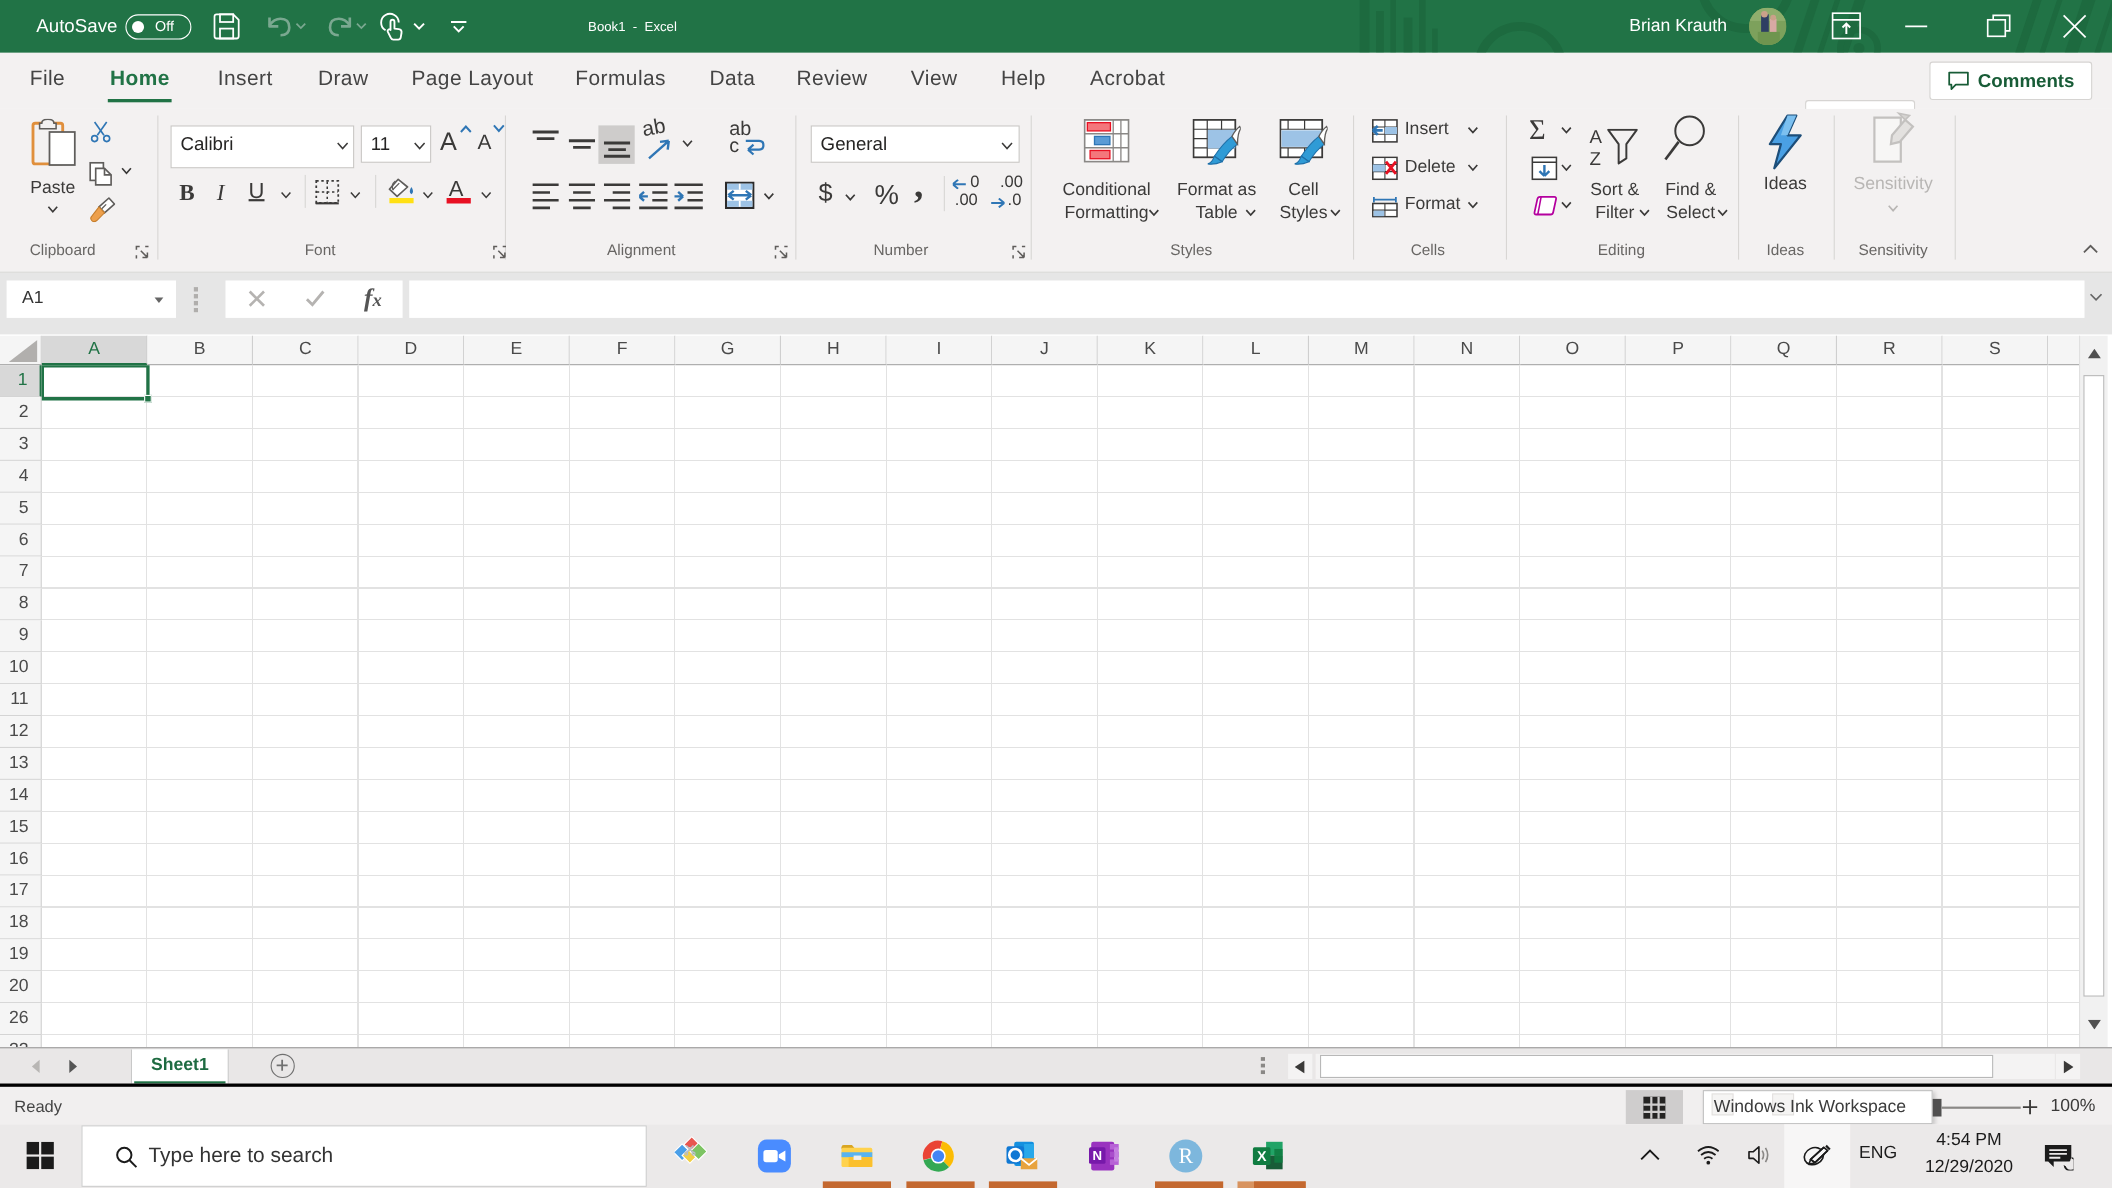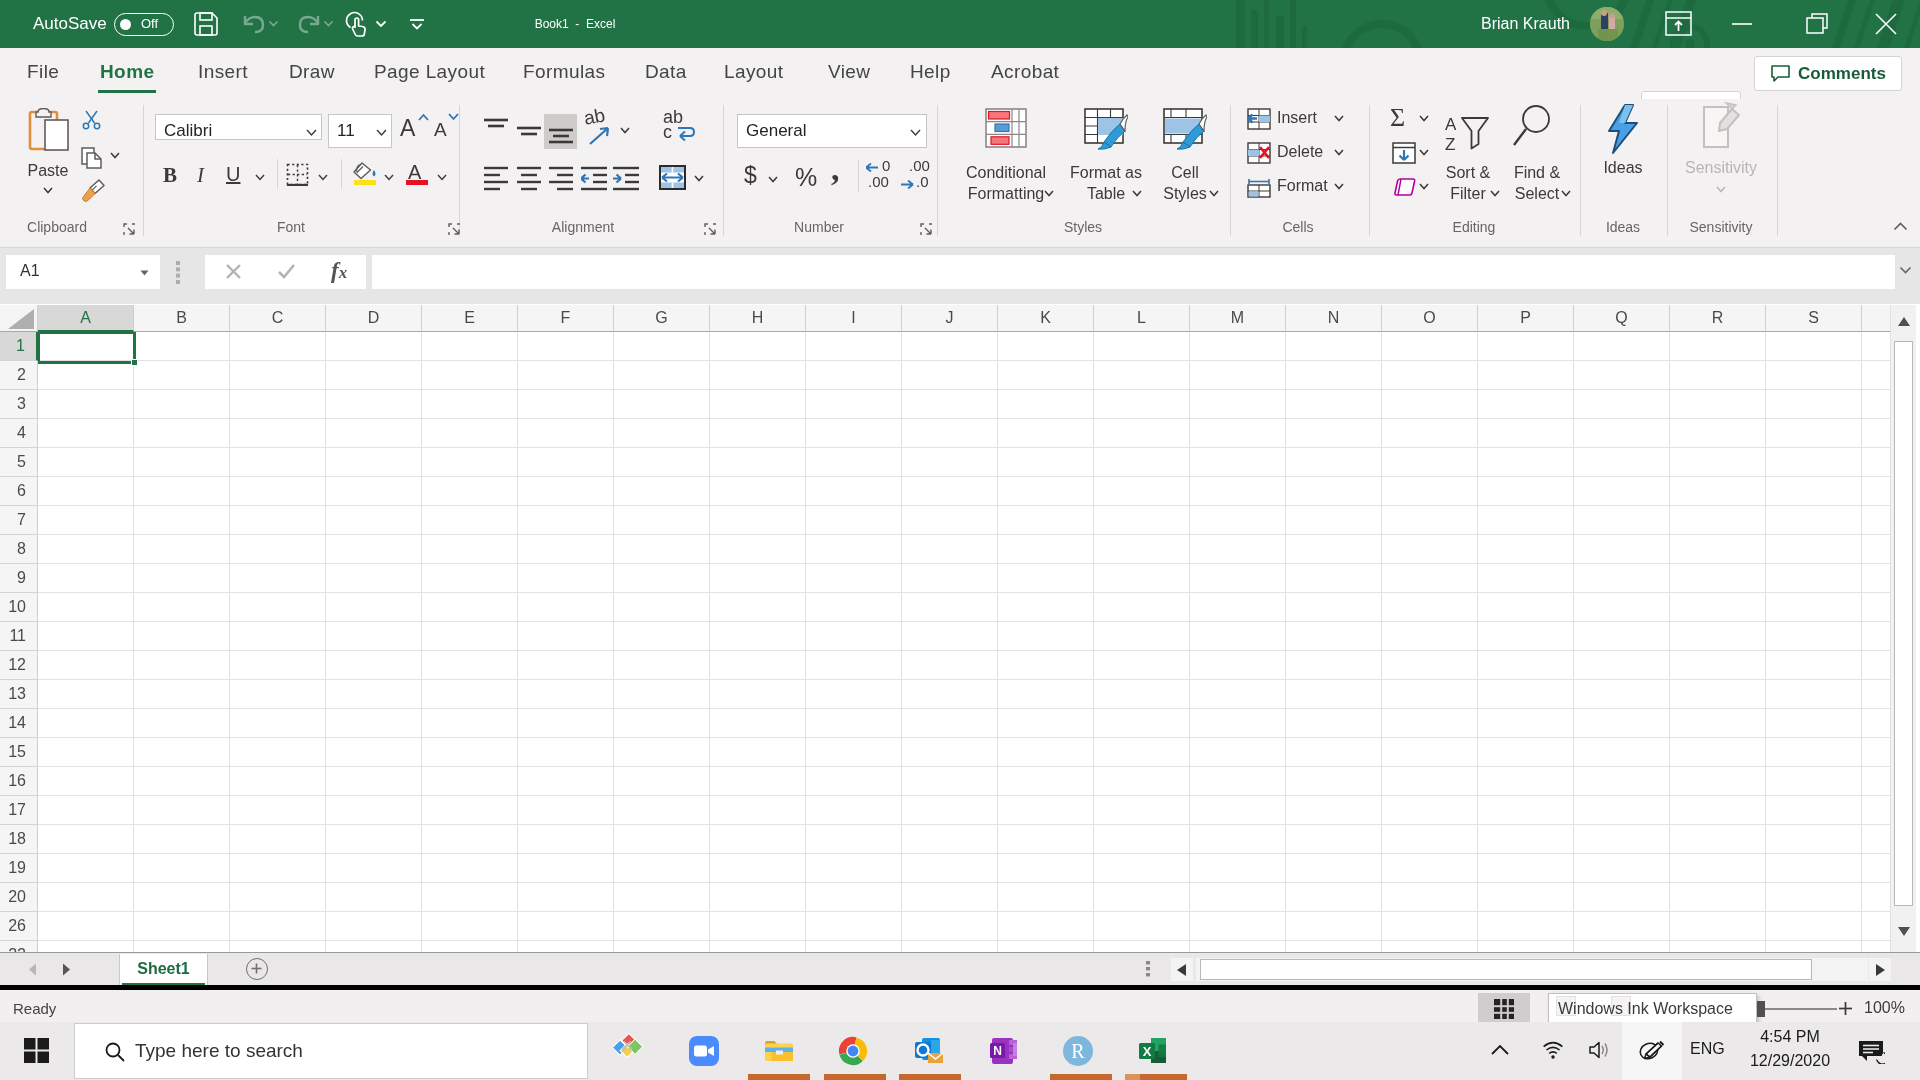--- a/index.html
+++ b/index.html
@@ -56,21 +56,21 @@
 #vscroll { position:absolute; left:1890px; top:0px; width:26px; height:648px; background:#f1f1f1; border-left:1px solid #e0e0e0; }
 
 
 #tabbar { position:absolute; left:0; top:952px; width:1920px; height:33px; background:#e9e7e7; border-top:1px solid #9a9a9a; }
 #sheettab { position:absolute; left:119px; top:1px; width:89px; height:32px; background:#fff; border-left:1px solid #c8c8c8; border-right:1px solid #c8c8c8; color:#1e6b41; font-weight:bold; font-size:16px; text-align:center; line-height:30px; }
 #sheettab::after { content:""; position:absolute; left:2px; right:2px; bottom:0; height:3px; background:#217346; }
 #hscroll { position:absolute; left:1196px; top:5px; width:672px; height:23px; background:#f4f3f3; }
 #hthumb { position:absolute; left:4px; top:1px; width:612px; height:21px; background:#fff; border:1px solid #b8b8b8; }
 
 
-#statusbar { position:absolute; left:0; top:985px; width:1920px; height:37px; background:#f1efef; border-top:5px solid #000000; }
+#statusbar { position:absolute; left:0; top:985px; width:1920px; height:37px; background:#f1efef; border-top:3px solid #000000; }
 #ready { position:absolute; left:13px; top:10px; font-size:15px; color:#444; }
 #normalbtn { position:absolute; left:1478px; top:3px; width:52px; height:31px; background:#cfcdcd; display:flex; align-items:center; justify-content:center; }
 #tooltip { position:absolute; left:1548px; top:3px; width:209px; height:31px; background:#fff; border:1px solid #bfbfbf; box-shadow:2px 2px 4px rgba(0,0,0,0.18); }
 #tooltip .tt { position:absolute; left:9px; top:6px; font-size:16px; color:#3b3b3b; white-space:nowrap; }
 
 
 #taskbar { position:absolute; left:0; top:1022px; width:1920px; height:58px; background:#ebe9e9; }
 #tsearchbox { position:absolute; left:74px; top:1px; width:514px; height:56px; background:#ffffff; border:1px solid #cccccc; display:flex; align-items:center; }
 #tsearchbox .ph { color:#333; font-size:19px; margin-left:60px; }
 .tbicon { position:absolute; top:14px; width:30px; height:30px; }
@@ -186,21 +186,21 @@
   </div>
 
   <div id="menubar">
     <div class="mtab" style="left:27px;">File</div>
     <div class="mtab" id="mhome" style="left:100px;">Home</div>
     <div class="mtab" style="left:198px;">Insert</div>
     <div class="mtab" style="left:289px;">Draw</div>
     <div class="mtab" style="left:374px;">Page Layout</div>
     <div class="mtab" style="left:523px;">Formulas</div>
     <div class="mtab" style="left:645px;">Data</div>
-    <div class="mtab" style="left:724px;">Layout</div>
+    <div class="mtab" style="left:724px;">Review</div>
     <div class="mtab" style="left:828px;">View</div>
     <div class="mtab" style="left:910px;">Help</div>
     <div class="mtab" style="left:991px;">Acrobat</div>
     <div class="topbtn" style="left:1641px; width:100px;margin-top:35px;">
       <svg width="22" height="20" viewBox="0 0 22 20" fill="none" stroke="#185c37" stroke-width="1.6" style="margin-right:7px">
         <path d="M8 6 L3 6 L3 18 L15 18 L15 13"></path>
         <path d="M7 12 Q8 6 14 5.5 M14 5.5 L10.5 2 M14 5.5 L10.5 9" stroke-linejoin="round"></path>
         <path d="M14 5.5 L19 5.5" opacity="0"></path>
       </svg>Share</div>
     <div class="topbtn" style="left:1754px; width:148px;">
@@ -247,21 +247,21 @@
     <svg class="abs" style="left:110px;top:53px" width="10" height="7" viewBox="0 0 10 7" fill="none" stroke="#3b3a39" stroke-width="1.5">
         <path d="M1 1 L5 5.5 L9 1"></path>
       </svg>
     <svg class="abs" style="left:80px;top:80px" width="25" height="23" viewBox="0 0 25 23">
       <path d="M10 9 L19 1 L24 6.5 L15 14.5 Z" fill="#fff" stroke="#5f5d5b" stroke-width="1.5" stroke-linejoin="round"></path>
       <path d="M12.5 10.8 L16.5 6.8" stroke="#5f5d5b" stroke-width="1.2"></path>
       <path d="M10 9 L15 14.5 L8 21.5 Q5.5 23.5 3.5 21.5 Q1.5 19.5 3.5 17.5 Z" fill="#eda04c" stroke="#c77f2e" stroke-width="1"></path>
     </svg>
     <div class="glabel" style="left:-43px">Clipboard</div>
 
-    <div class="combo" style="left:155px;top:15px;width:167px;height:26px">
+    <div class="combo" style="left:155px;top:15px;width:167px;height:39px">
       <div class="abs" style="left:8px;top:6px;font-size:17px;color:#252423">Calibri</div>
       <svg class="abs" style="left:150px;top:14px" width="11" height="8" viewBox="0 0 11 8" fill="none" stroke="#3b3a39" stroke-width="1.4">
           <path d="M1 1 L5.5 6 L10 1"></path>
         </svg>
     </div>
     <div class="combo" style="left:328px;top:15px;width:64px;height:34px">
       <div class="abs" style="left:8px;top:6px;font-size:17px;color:#252423">11</div>
       <svg class="abs" style="left:47px;top:14px" width="11" height="8" viewBox="0 0 11 8" fill="none" stroke="#3b3a39" stroke-width="1.4">
           <path d="M1 1 L5.5 6 L10 1"></path>
         </svg>

